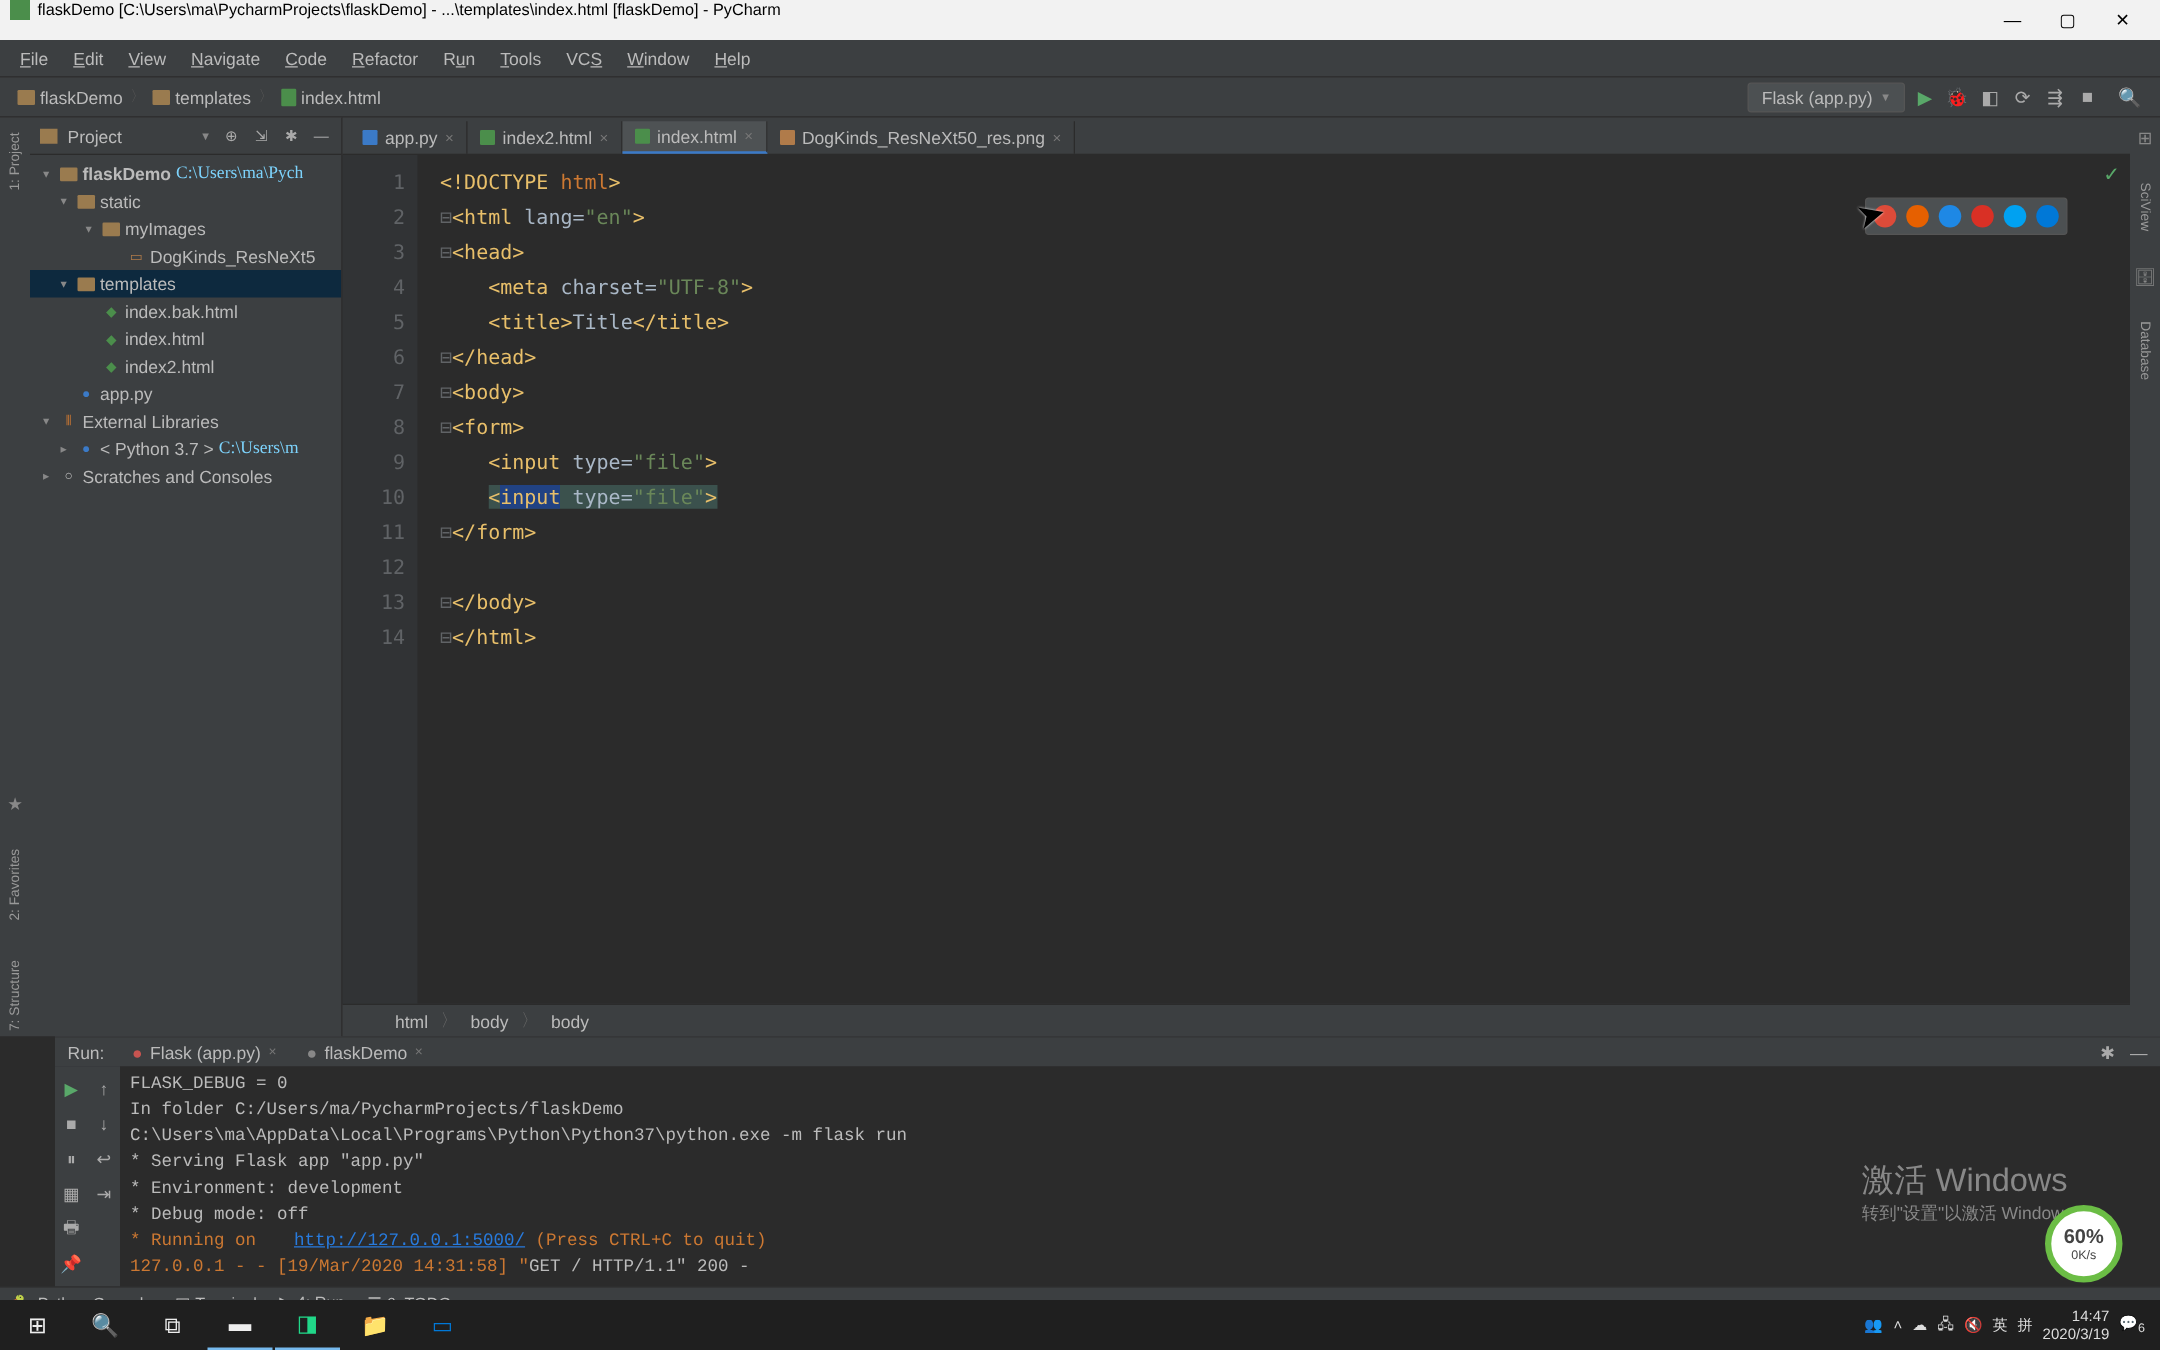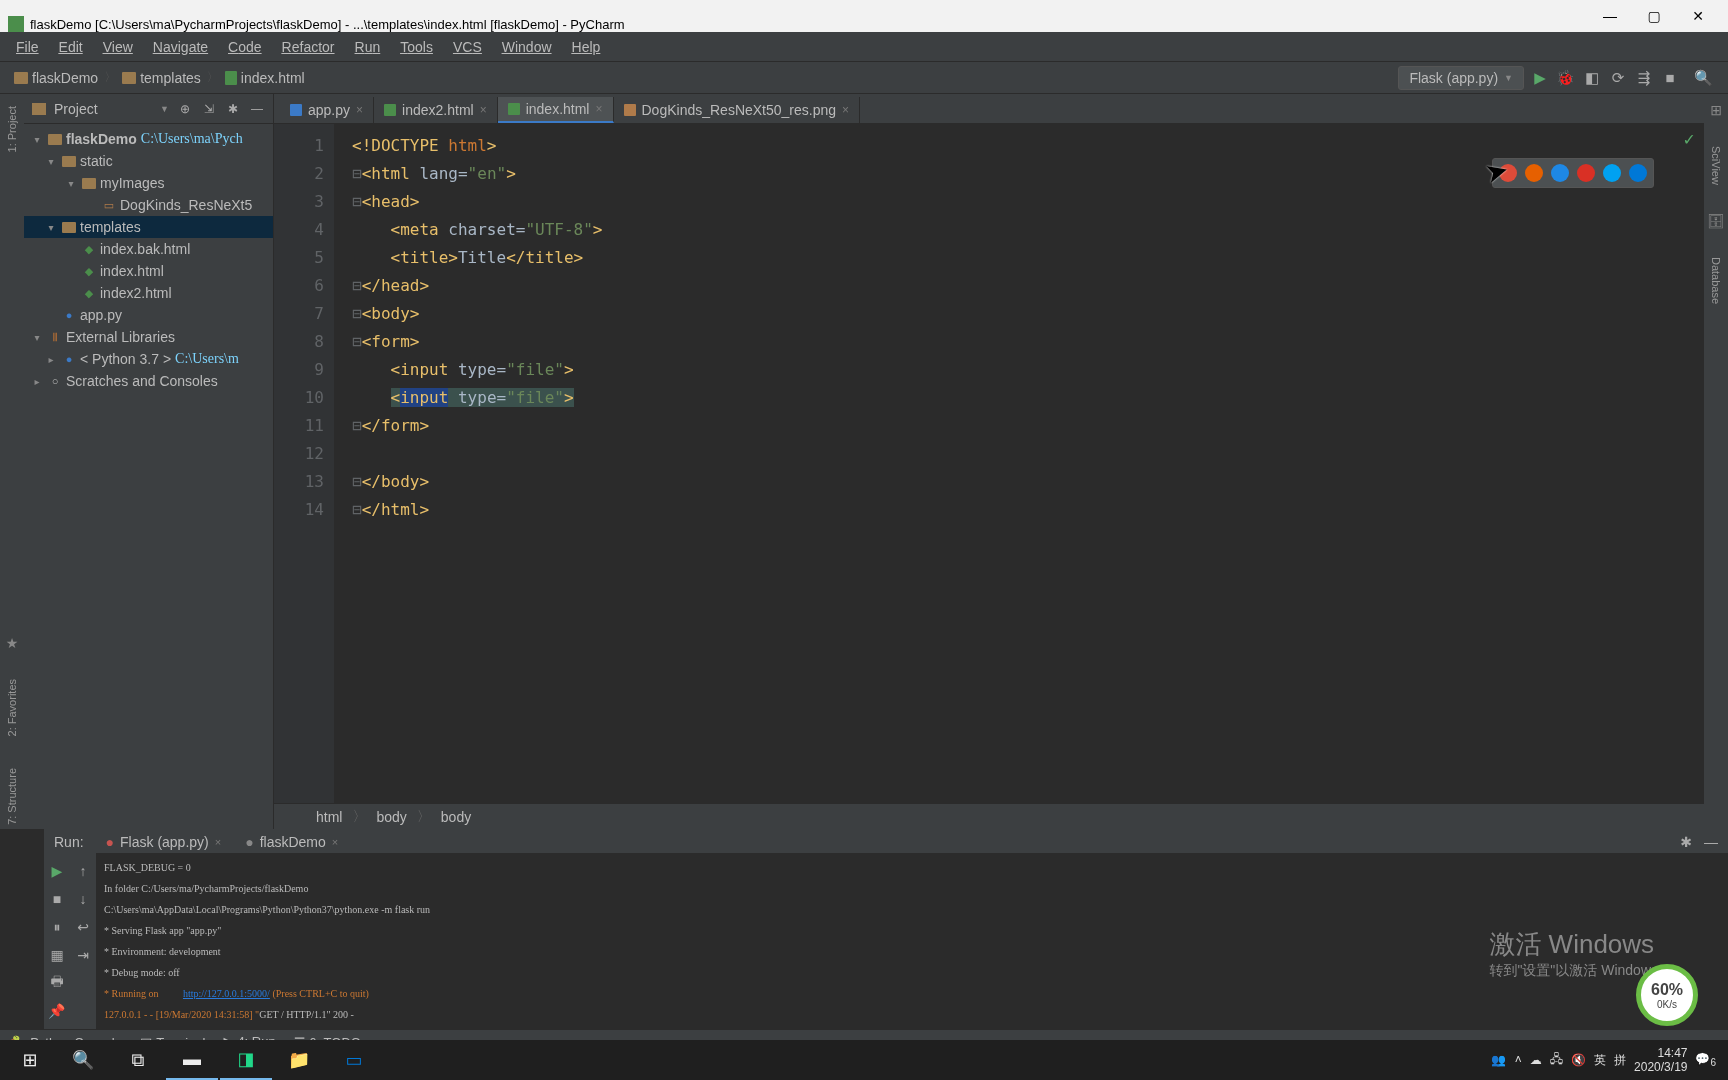--- a/index.html
+++ b/index.html
@@ -1,21 +1,21 @@
 <!DOCTYPE html>
 <html><head>
 <meta charset="utf-8">
 <style>
 * { margin:0; padding:0; box-sizing:border-box; }
 body { font-family:"Segoe UI",Arial,sans-serif; font-size:12px; background:#2b2b2b; color:#bbb; overflow:hidden; width:1728px; height:1080px; position:relative; }
-.title-bar { height:32px; background:#f2f2f2; display:flex; align-items:flex-end; padding:0 8px; color:#000; font-size:13px; }
+.title-bar { height:32px; background:#f2f2f2; display:flex; align-items:flex-start; padding:0 8px; color:#000; font-size:13px; }
 .title-bar .icon { width:16px; height:16px; background:#4b8e4b; margin-right:6px; }
 .title-bar .spacer { flex:1; }
 .title-bar .win-btn { width:44px; height:32px; display:flex; align-items:center; justify-content:center; color:#000; font-size:14px; }
-.menu-bar { height:30px; background:#3c3f41; display:flex; align-items:center; padding:0 8px; gap:4px; border-bottom:1px solid #2b2b2b;text-decoration:underline; }
+.menu-bar { height:30px; background:#3c3f41; display:flex; align-items:center; padding:0 8px; gap:4px; border-bottom:1px solid #2b2b2b; }
 .menu-bar .mi { padding:3px 8px; color:#bbb; font-size:14px; }
 .menu-bar .mi u { text-decoration:underline; }
 .nav-row { height:32px; background:#3c3f41; display:flex; align-items:center; padding:0 14px; gap:6px; border-bottom:1px solid #2b2b2b; }
 .nav-row .crumb { display:flex; align-items:center; gap:4px; color:#bbb; font-size:14px; }
 .nav-row .crumb .dir-icon { width:14px; height:12px; background:#9a7b4f; border-radius:1px; }
 .nav-row .crumb .html-icon { width:12px; height:14px; background:#4b8e4b; border-radius:1px; }
 .nav-row .sep { color:#555; }
 .nav-row .spacer { flex:1; }
 .run-cfg { height:24px; background:#4c5052; border:1px solid #555; border-radius:3px; padding:0 10px; display:flex; align-items:center; gap:6px; color:#bbb; font-size:14px; }
 .run-cfg .dd { font-size:9px; color:#888; }
@@ -69,21 +69,21 @@
 .breadcrumb-bot .bsep { color:#666; }
 .run-panel { height:200px; background:#2b2b2b; border-top:1px solid #3c3f41; display:flex; flex-direction:column;margin-left:44px; }
 .run-head { height:28px; background:#3c3f41; display:flex; align-items:center; padding:0 10px; gap:4px; font-size:14px; }
 .run-head .lbl { color:#bbb; margin-right:8px; }
 .rtab { padding:2px 10px; display:flex; align-items:center; gap:6px; color:#bbb; }
 .rtab .x { color:#777; font-size:11px; }
 .run-head .spacer { flex:1; }
 .run-body { flex:1; display:flex; }
 .run-tools { width:52px; background:#3c3f41; display:grid; grid-template-columns:26px 26px; grid-auto-rows:28px; justify-items:center; align-items:center; padding-top:4px; font-size:14px; color:#aaa; }
 .run-tools .t { width:20px; text-align:center; }
-.console { flex:1; padding:4px 8px; font-family:Liberation Serif, serif; font-size:10px; line-height:21px; color:#bbb; }
+.console { flex:1; padding:4px 8px; font-family:Liberation Mono, monospace; font-size:14px; line-height:21px; color:#bbb; }
 .console .err { color:#cc7832; }
 .console .lnk { color:#287bde; text-decoration:underline;padding-left:22px; }
 .bot-tabs { height:26px; background:#3c3f41; border-top:1px solid #2b2b2b; display:flex; align-items:center; padding:0 10px; gap:18px; font-size:13px; color:#bbb; }
 .bot-tabs .bt { display:flex; align-items:center; gap:4px; }
 .bot-tabs .bt.active { border-bottom:2px solid #3b7ac7; }
 .status-bar { height:24px; background:#3c3f41; border-top:1px solid #2b2b2b; display:flex; align-items:center; padding:0 10px; font-size:12px; color:#999; }
 .status-bar .spacer { flex:1; }
 .status-bar .seg { padding:0 8px; }
 .taskbar { position:absolute; bottom:0; left:0; right:0; height:40px; background:#1f1f1f; display:flex; align-items:center; padding:0 4px; gap:2px; }
 .tb-btn { width:52px; height:40px; display:flex; align-items:center; justify-content:center; color:#eee; font-size:18px; }

